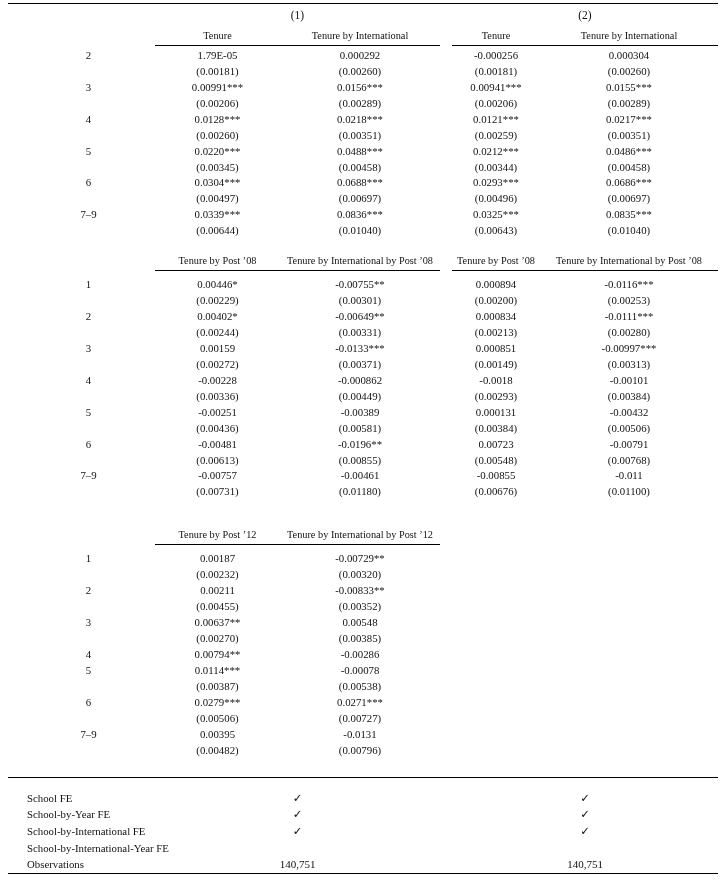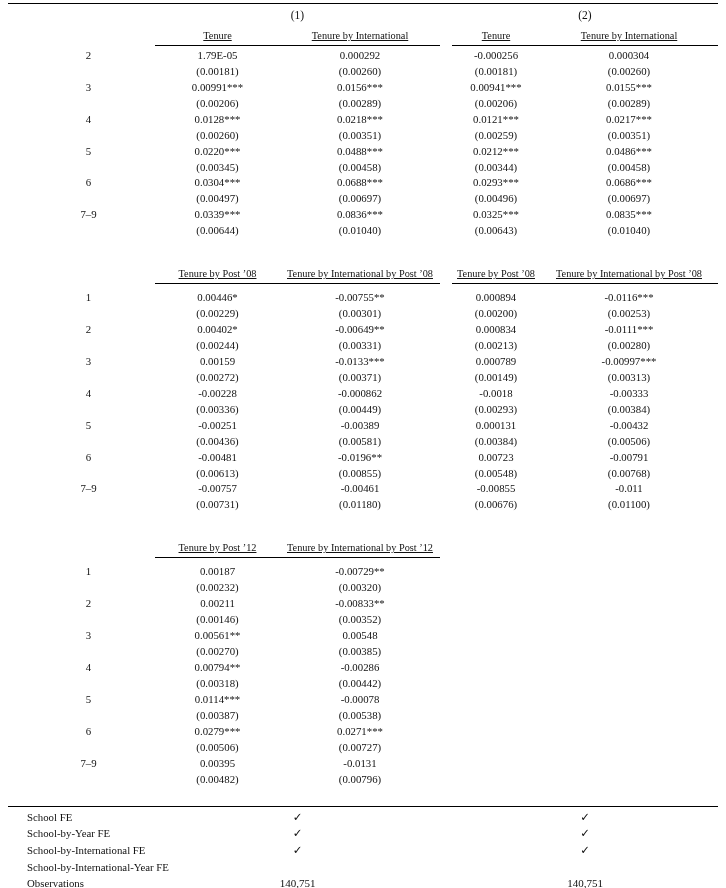--- a/index.html
+++ b/index.html
@@ -33,52 +33,51 @@
   .groups-row { height: 21px; font-size: 11.5px; }
   .gcell { text-align: center; }
 
   .subhead-row { }
   .gspan {
     display: grid;
     align-items: end;
     border-bottom: 1.1px solid #000000;
     padding-bottom: 4px;
     height: 16px;
-    text-decoration: underline;
   }
   .gspan.g1 { grid-column: 2 / 4; grid-template-columns: 125px 160px; }
   .gspan.g2 { grid-column: 5 / 7; grid-template-columns: 88px 178px; }
   .colhead {
     text-align: center;
     font-size: 10.3px;
     white-space: nowrap;
   }
 
   .panel-body { padding-top: 3px; }
   .panel { }
-  .panel.p1 { margin-top: 25px; }
+  .panel.p1 { margin-top: 12px; }
   .panel.p2 { margin-top: 25px; }
   .panel.p1 .panel-body, .panel.p2 .panel-body { padding-top: 6px; }
   .panel .subhead-row { height: 20px; }
   .panel.p0 .subhead-row { height: 19px; }
 
   .line { height: 15.95px; }
   .rowlabel {
     text-align: center;
     padding-left: 14px;
     font-size: 10.8px;
   }
   .val {
     text-align: center;
     font-size: 10.8px;
     white-space: nowrap;
   }
 
   .footer-rule { margin-top: 19px; }
-  .footer-block { padding-top: 2px; }
+  .footer-block { padding-top: 2px; margin-top: 10px; }
   .frow {
     display: grid;
     grid-template-columns: 147px 285px 12px 266px;
     align-items: center;
     height: 16.6px;
   }
   .flabel {
     padding-left: 19px;
     font-size: 10.8px;
     white-space: nowrap;
@@ -261,38 +260,38 @@
               <div class="val">(0.00331)</div>
               <div></div>
               <div class="val">(0.00213)</div>
               <div class="val">(0.00280)</div>
             </div>
             <div class="grid6 line">
               <div class="rowlabel">3</div>
               <div class="val">0.00159</div>
               <div class="val">-0.0133***</div>
               <div></div>
-              <div class="val">0.000789</div>
+              <div class="val">0.000851</div>
               <div class="val">-0.00997***</div>
             </div>
             <div class="grid6 line">
               <div class="rowlabel"></div>
               <div class="val">(0.00272)</div>
               <div class="val">(0.00371)</div>
               <div></div>
               <div class="val">(0.00149)</div>
               <div class="val">(0.00313)</div>
             </div>
             <div class="grid6 line">
               <div class="rowlabel">4</div>
               <div class="val">-0.00228</div>
               <div class="val">-0.000862</div>
               <div></div>
               <div class="val">-0.0018</div>
-              <div class="val">-0.00333</div>
+              <div class="val">-0.00101</div>
             </div>
             <div class="grid6 line">
               <div class="rowlabel"></div>
               <div class="val">(0.00336)</div>
               <div class="val">(0.00449)</div>
               <div></div>
               <div class="val">(0.00293)</div>
               <div class="val">(0.00384)</div>
             </div>
             <div class="grid6 line">
@@ -374,54 +373,46 @@
             <div class="grid6 line">
               <div class="rowlabel">2</div>
               <div class="val">0.00211</div>
               <div class="val">-0.00833**</div>
               <div></div>
               <div class="val"></div>
               <div class="val"></div>
             </div>
             <div class="grid6 line">
               <div class="rowlabel"></div>
-              <div class="val">(0.00146)</div>
+              <div class="val">(0.00455)</div>
               <div class="val">(0.00352)</div>
               <div></div>
               <div class="val"></div>
               <div class="val"></div>
             </div>
             <div class="grid6 line">
               <div class="rowlabel">3</div>
-              <div class="val">0.00561**</div>
+              <div class="val">0.00637**</div>
               <div class="val">0.00548</div>
               <div></div>
               <div class="val"></div>
               <div class="val"></div>
             </div>
             <div class="grid6 line">
               <div class="rowlabel"></div>
               <div class="val">(0.00270)</div>
               <div class="val">(0.00385)</div>
               <div></div>
               <div class="val"></div>
               <div class="val"></div>
             </div>
             <div class="grid6 line">
               <div class="rowlabel">4</div>
               <div class="val">0.00794**</div>
               <div class="val">-0.00286</div>
-              <div></div>
-              <div class="val"></div>
-              <div class="val"></div>
-            </div>
-            <div class="grid6 line">
-              <div class="rowlabel"></div>
-              <div class="val">(0.00318)</div>
-              <div class="val">(0.00442)</div>
               <div></div>
               <div class="val"></div>
               <div class="val"></div>
             </div>
             <div class="grid6 line">
               <div class="rowlabel">5</div>
               <div class="val">0.0114***</div>
               <div class="val">-0.00078</div>
               <div></div>
               <div class="val"></div>

